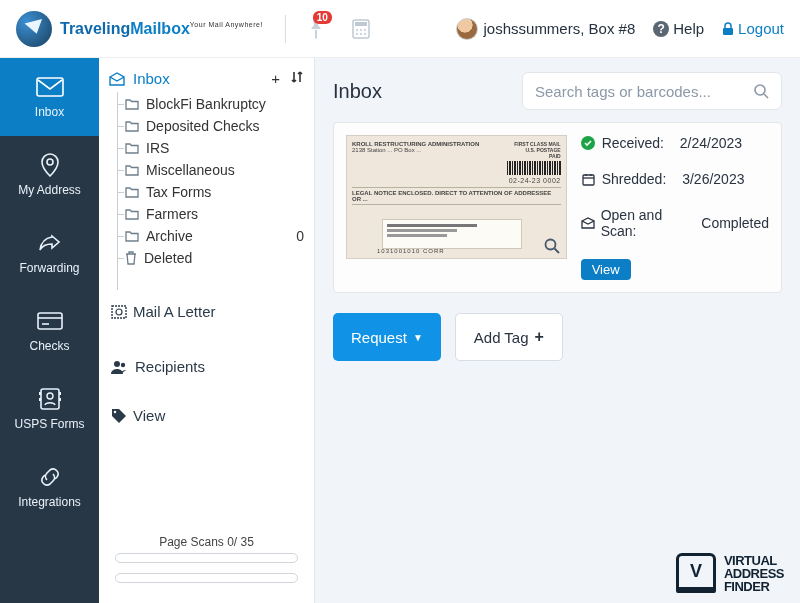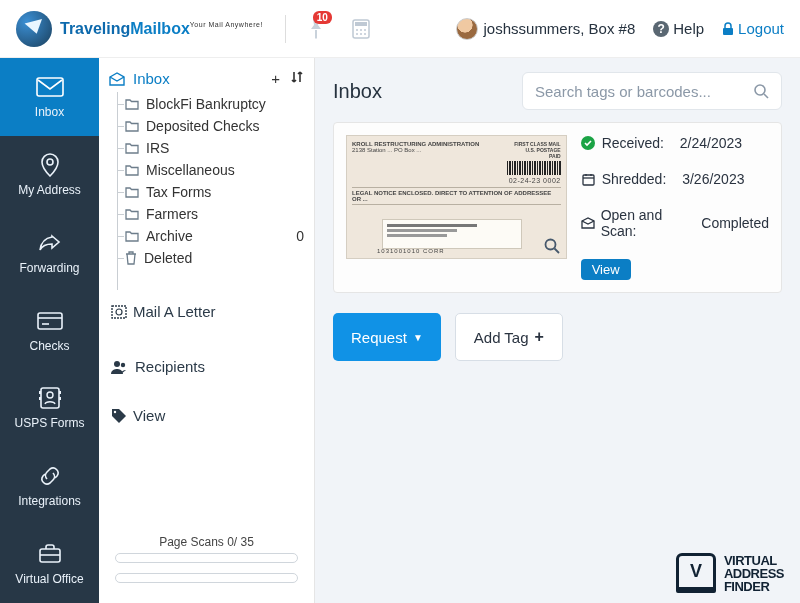--- a/index.html
+++ b/index.html
@@ -182,30 +182,20 @@
       <span>USPS Forms</span>
     </div>
     <div class="sidebar-item">
       <span class="sidebar-icon">
           <svg width="24" height="24" viewBox="0 0 24 24">
             <path d="M9 15a5 5 0 010-7l3-3a5 5 0 017 7l-2 2M15 9a5 5 0 010 7l-3 3a5 5 0 01-7-7l2-2" fill="none" stroke="#eaf2fa" stroke-width="1.6"></path>
           </svg>
         </span>
       <span>Integrations</span>
     </div>
-    <div class="sidebar-item">
-      <span class="sidebar-icon">
-          <svg width="24" height="20" viewBox="0 0 24 20">
-            <rect x="2" y="5" width="20" height="13" rx="2" fill="none" stroke="#eaf2fa" stroke-width="1.6"></rect>
-            <path d="M8 5V3a2 2 0 012-2h4a2 2 0 012 2v2" fill="none" stroke="#eaf2fa" stroke-width="1.6"></path>
-            <line x1="2" y1="11" x2="22" y2="11" stroke="#eaf2fa" stroke-width="1.6"></line>
-          </svg>
-        </span>
-      <span>Virtual Office</span>
-    </div>
   </div>
 
   <div class="folders">
     <div class="tree-rail"></div>
     <div class="folder-header">
       <span class="open-env">
           <svg width="16" height="14" viewBox="0 0 16 14">
             <path d="M1 5l7-4 7 4v8H1z" fill="none" stroke="#0b7ec5" stroke-width="1.4"></path>
             <path d="M1 5l7 4 7-4" fill="none" stroke="#0b7ec5" stroke-width="1.4"></path>
           </svg>

